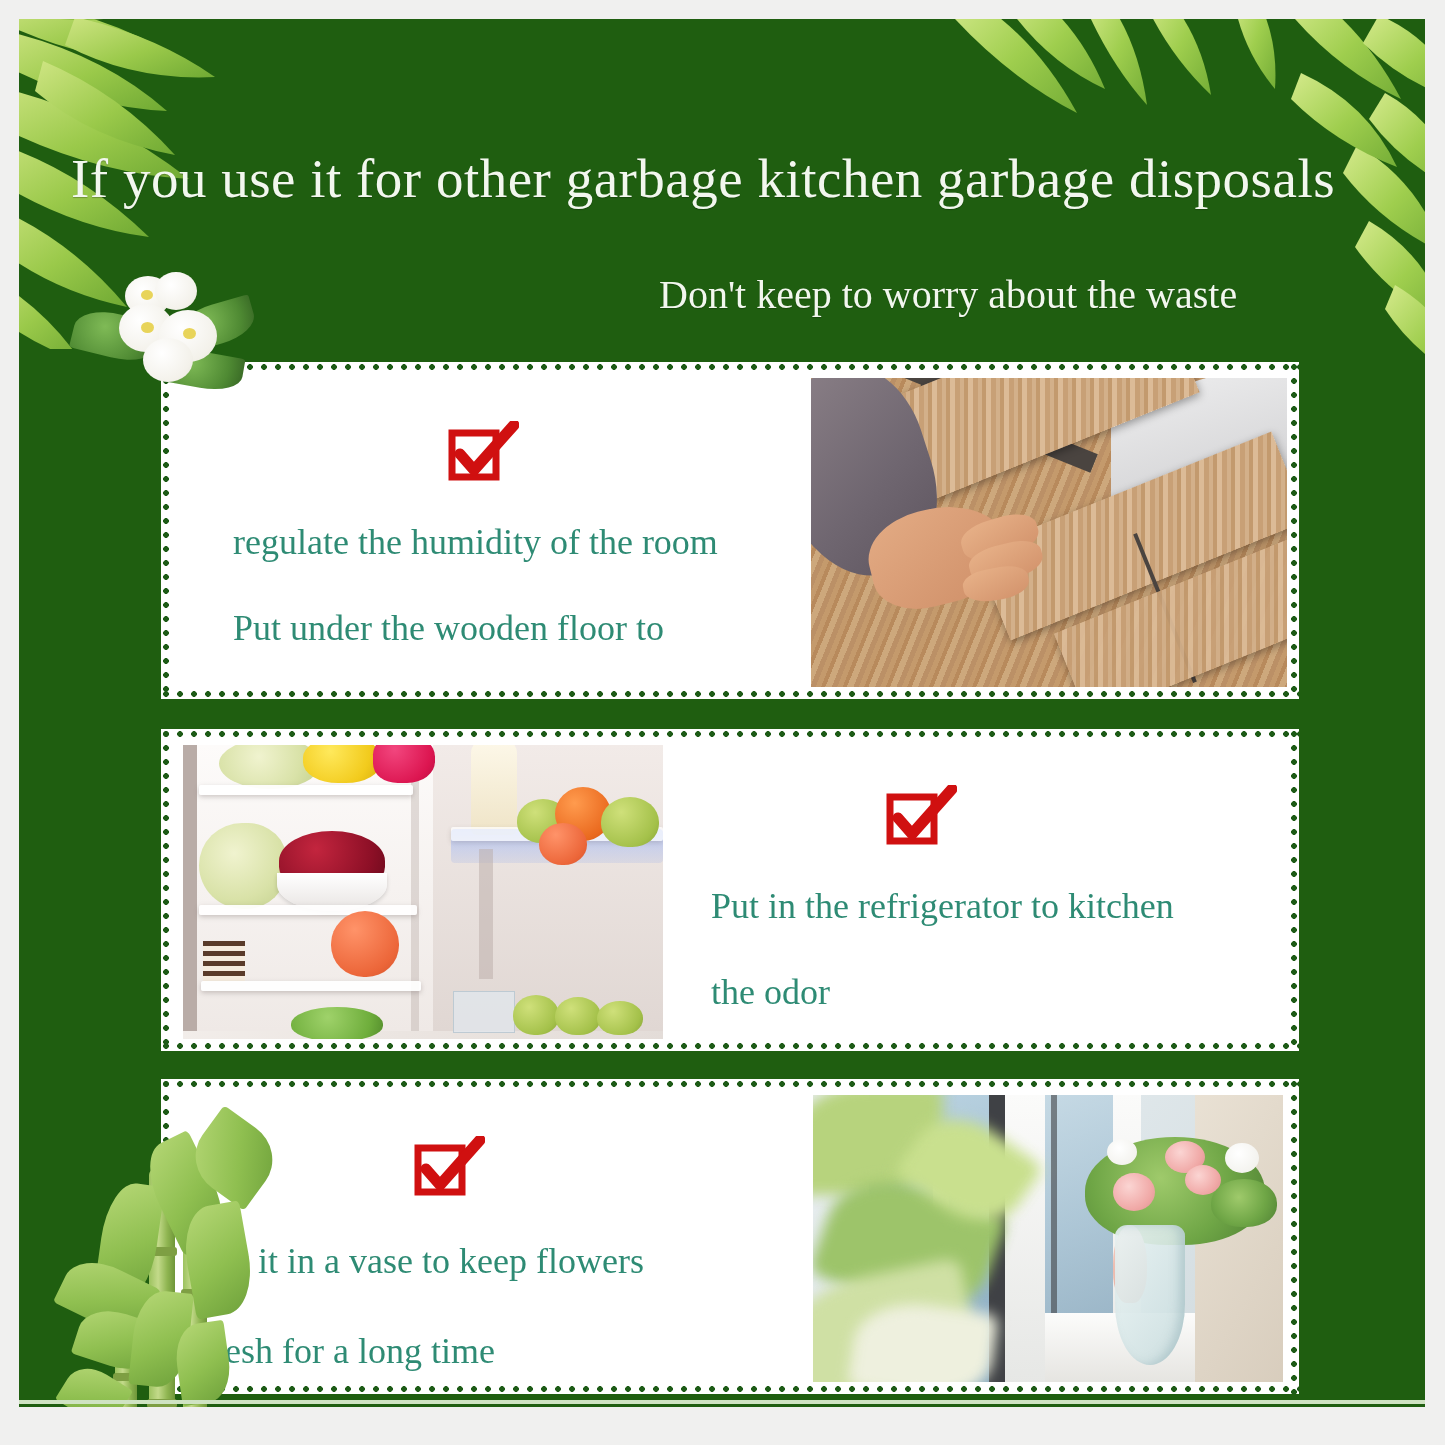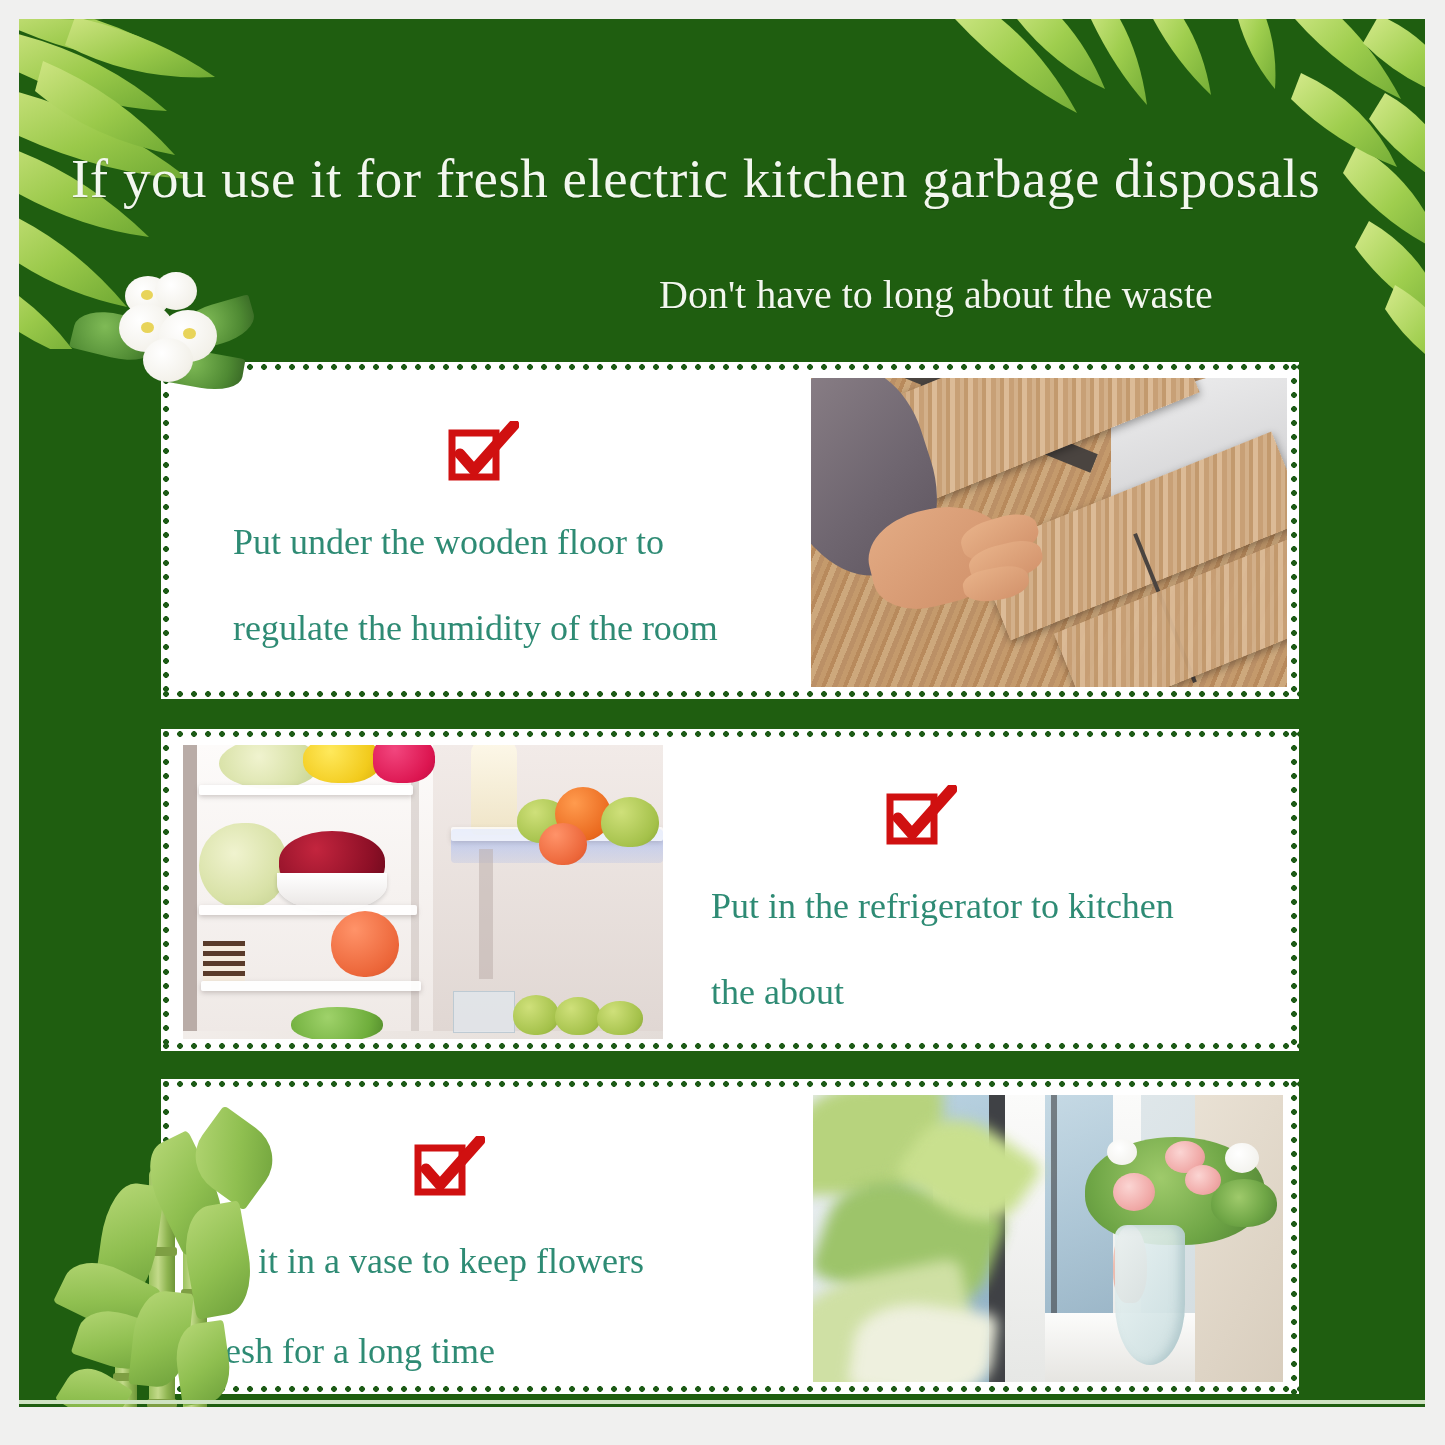--- a/index.html
+++ b/index.html
@@ -277,34 +277,34 @@
           <path d="M430 30 Q490 56 516 118 Q456 100 414 58 Z"></path>
           <path d="M436 108 Q494 140 512 208 Q454 180 420 134 Z"></path>
           <path d="M408 160 Q472 198 494 268 Q432 238 394 188 Z"></path>
           <path d="M420 236 Q482 272 500 342 Q440 310 406 262 Z"></path>
           <path d="M446 300 Q504 334 520 398 Q466 370 436 324 Z"></path>
           <path d="M352 88 Q418 118 448 182 Q386 158 342 114 Z"></path>
         </g>
       </svg>
     </div>
 
-    <div class="headline">If you use it for fresh electric kitchen garbage disposals</div>
-    <div class="subhead">Don't have to long about the waste</div>
+    <div class="headline">If you use it for other garbage kitchen garbage disposals</div>
+    <div class="subhead">Don't keep to worry about the waste</div>
 
     <div class="card" id="card-1">
       <div class="card-inner">
         <div class="text-col">
           <div class="checkbox-wrap">
             <svg class="checkbox-icon" viewBox="0 0 74 66">
               <rect x="7" y="12" width="44" height="44" fill="none" stroke="#d01010" stroke-width="7"></rect>
               <path d="M15 33 L29 49 L69 4" fill="none" stroke="#d01010" stroke-width="11" stroke-linecap="round" stroke-linejoin="round"></path>
             </svg>
           </div>
+          <div class="card-text">regulate the humidity of the room</div>
           <div class="card-text">Put under the wooden floor to</div>
-          <div class="card-text">regulate the humidity of the room</div>
         </div>
 
         <div class="img-col">
           <div class="photo wood">
             <div class="wood-underlay" style="left:300px;top:0;width:190px;height:130px;transform:skewY(-17deg);"></div>
             <div class="wood-gap" style="left:60px;top:0;width:180px;height:22px;transform:rotate(22deg);"></div>
             <div class="wood-gap" style="left:100px;top:40px;width:190px;height:20px;transform:rotate(22deg);"></div>
             <div class="wood-plank" style="left:50px;top:-30px;width:330px;height:110px;transform:rotate(-22deg);"></div>
             <div class="wood-plank" style="left:170px;top:110px;width:320px;height:96px;transform:rotate(-22deg);"></div>
             <div class="wood-gap" style="left:352px;top:150px;width:4px;height:160px;transform:rotate(-22deg);"></div>
@@ -361,21 +361,21 @@
         </div>
 
         <div class="text-col">
           <div class="checkbox-wrap">
             <svg class="checkbox-icon" viewBox="0 0 74 66">
               <rect x="7" y="12" width="44" height="44" fill="none" stroke="#d01010" stroke-width="7"></rect>
               <path d="M15 33 L29 49 L69 4" fill="none" stroke="#d01010" stroke-width="11" stroke-linecap="round" stroke-linejoin="round"></path>
             </svg>
           </div>
           <div class="card-text">Put in the refrigerator to kitchen</div>
-          <div class="card-text">the about</div>
+          <div class="card-text">the odor</div>
         </div>
       </div>
     </div>
 
     <div class="card" id="card-3">
       <div class="card-inner">
         <div class="text-col">
           <div class="checkbox-wrap">
             <svg class="checkbox-icon" viewBox="0 0 74 66">
               <rect x="7" y="12" width="44" height="44" fill="none" stroke="#d01010" stroke-width="7"></rect>

